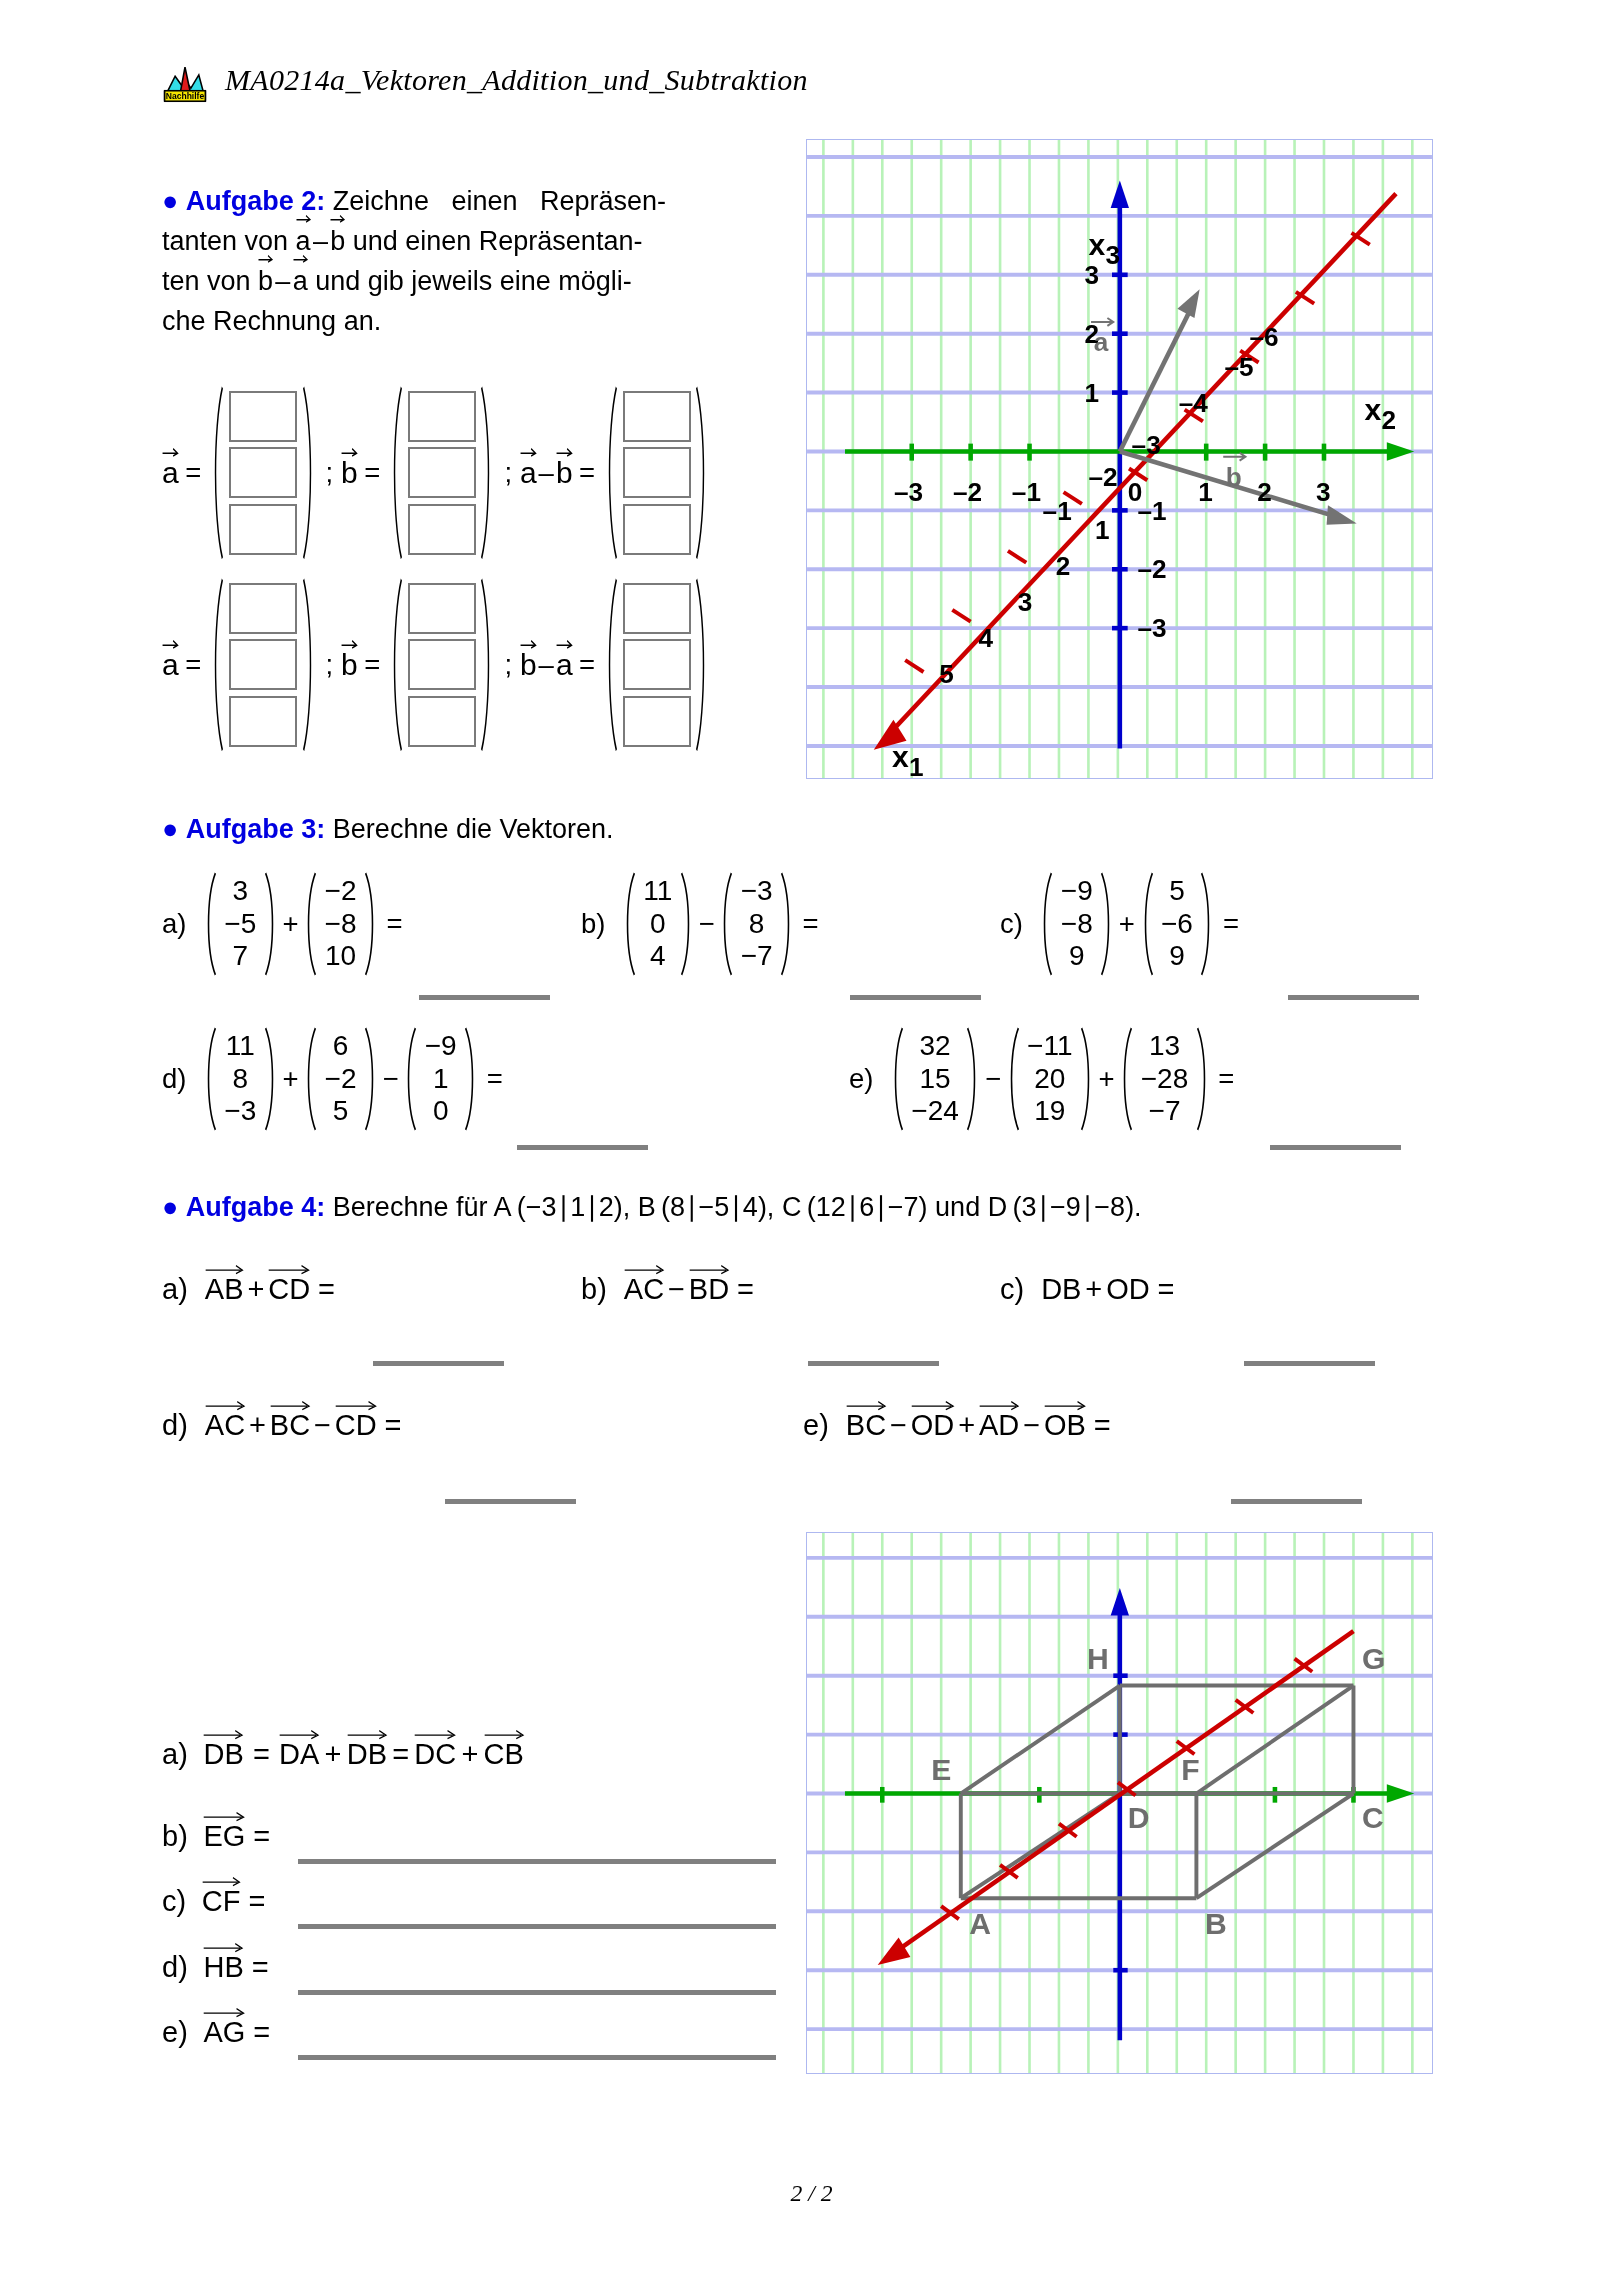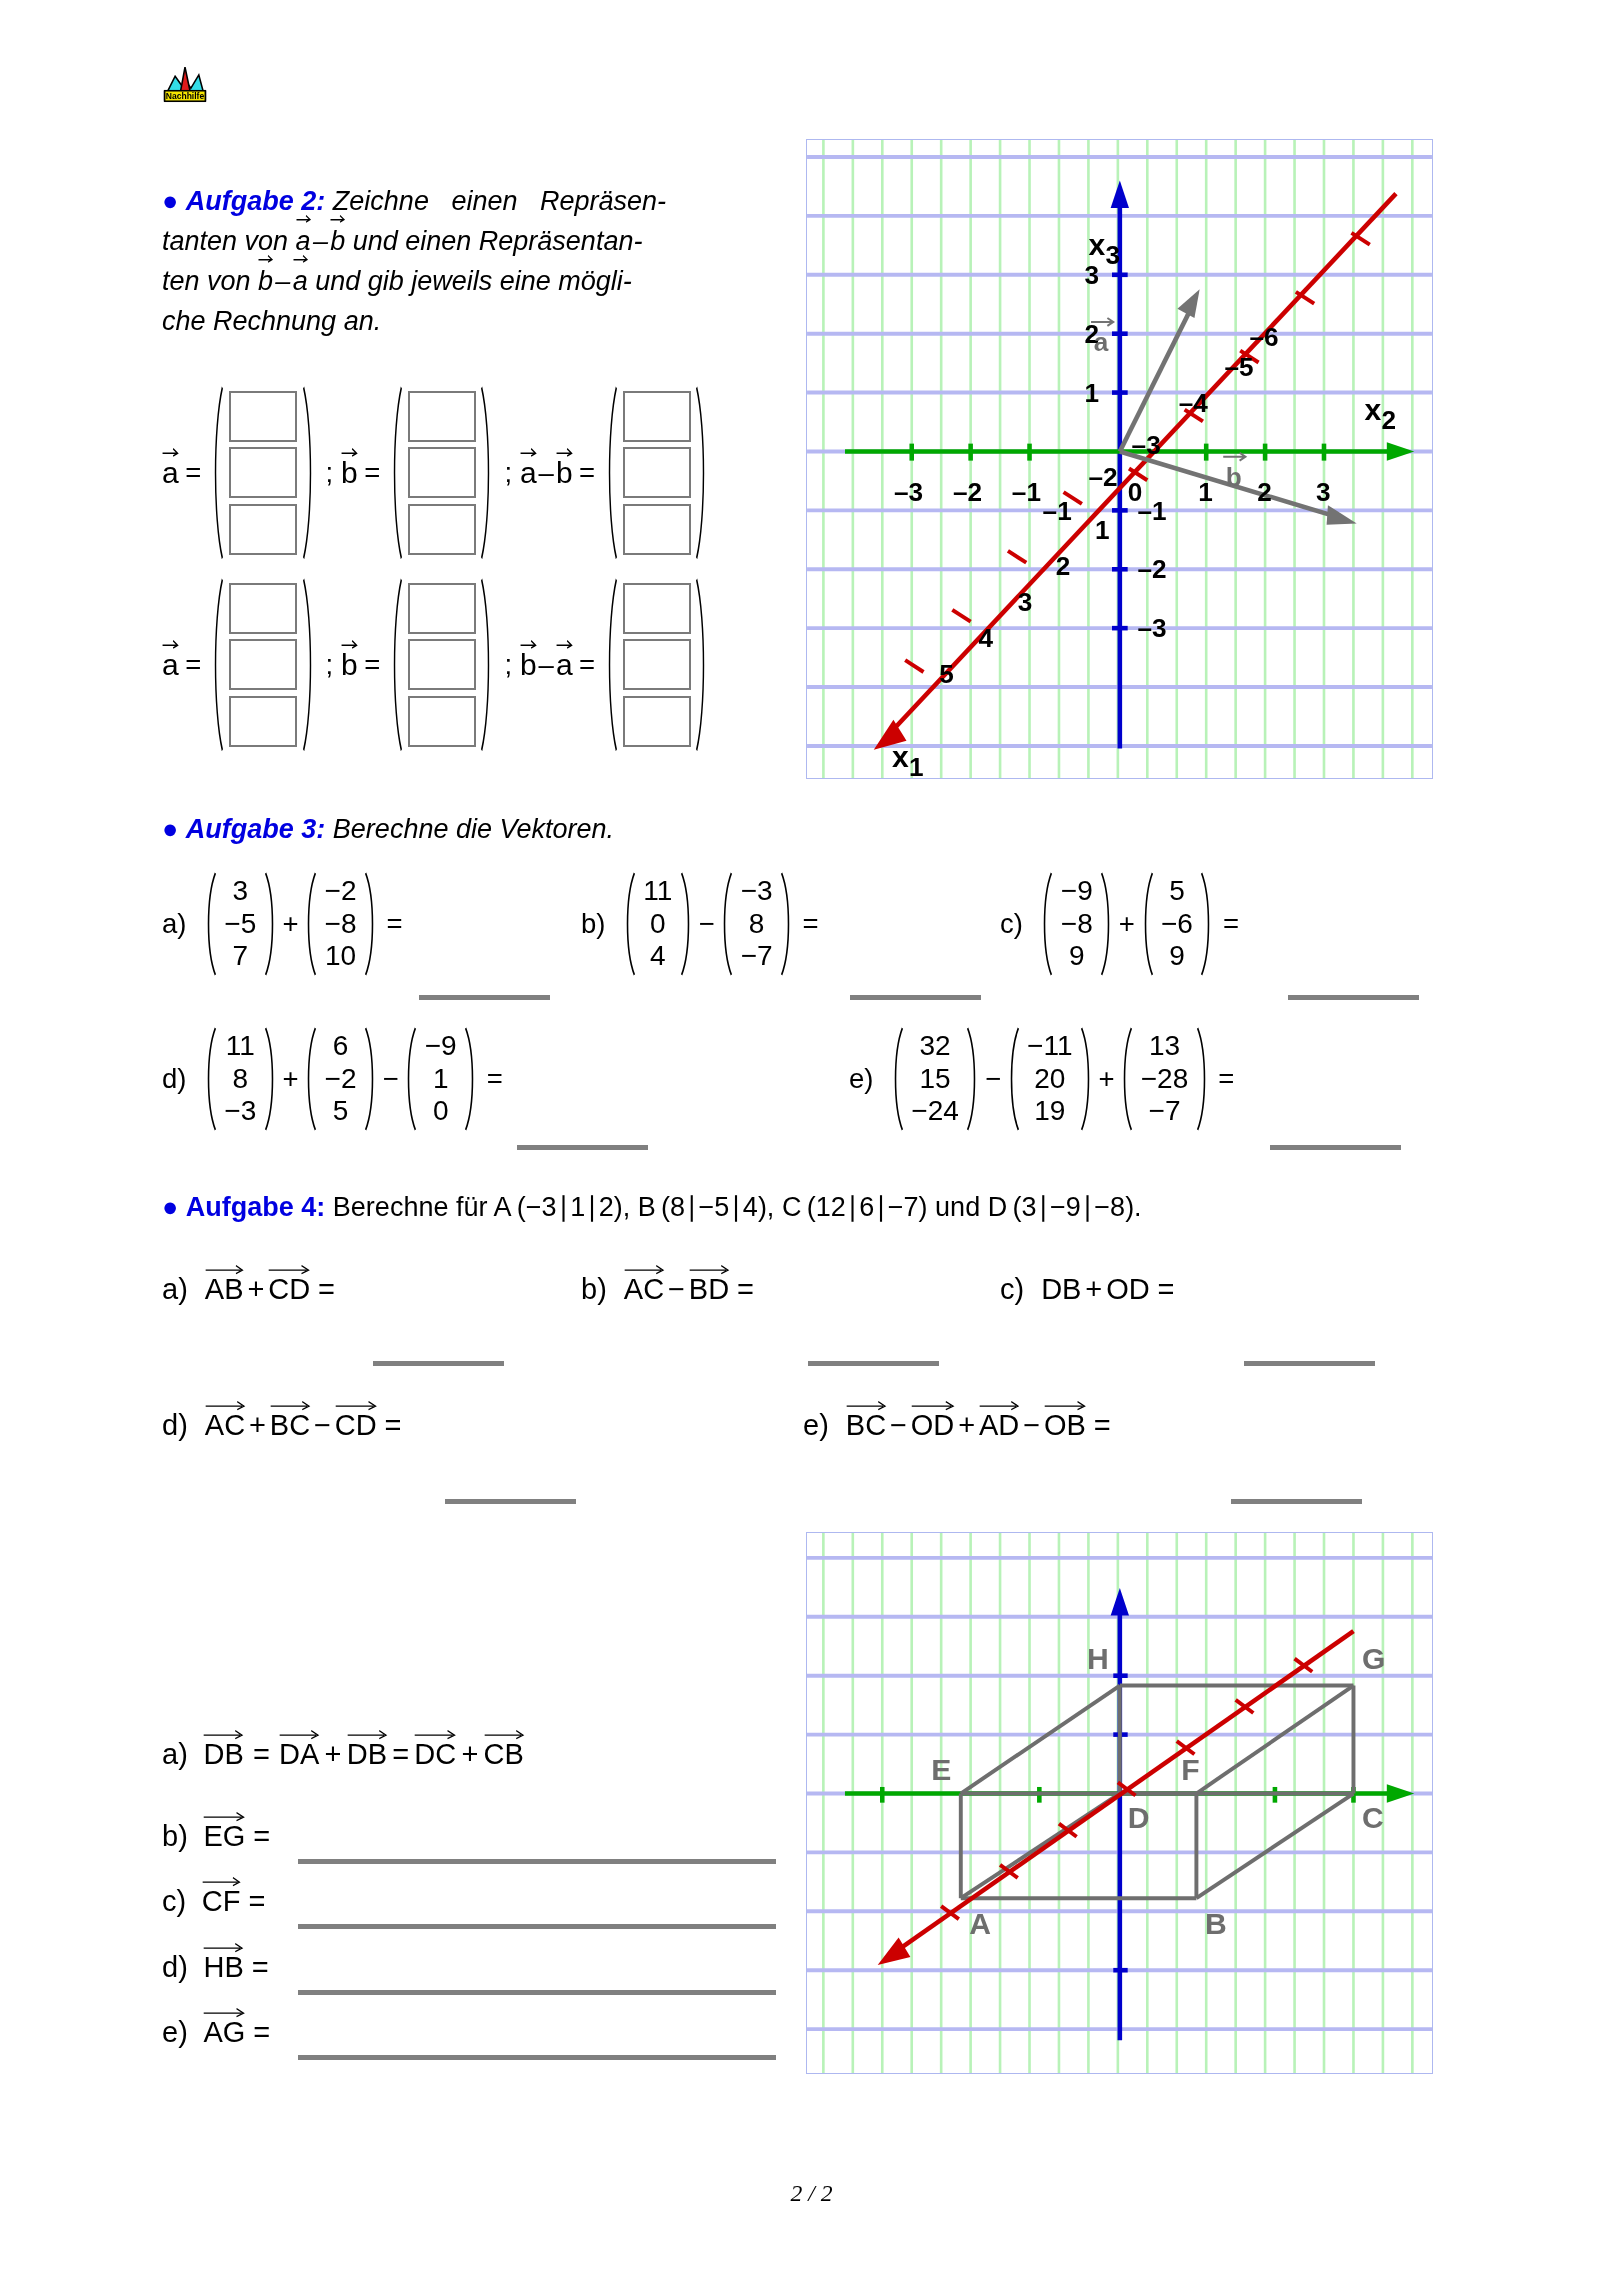--- a/index.html
+++ b/index.html
@@ -12,21 +12,21 @@
   #logo{width:46px;height:41px;position:relative;flex:none;}
   #doc-title{font-family:"Liberation Serif",serif;font-style:italic;
              font-size:30px;letter-spacing:0.3px;white-space:nowrap;}
 
   
   .task-label{color:#0000e0;font-weight:bold;text-align:center;}
   .bullet{color:#0000e0;font-weight:bold;}
   .para{font-size:27px;line-height:1.48;text-align:justify;}
   .para.lastline{text-align:left;}
 
-  .col-left{position:absolute;left:162px;width:622px;font-style:italic;}
+  .col-left{position:absolute;left:162px;width:622px;}
 
   
   .vec{position:relative;display:inline-block;padding-top:0;}
   .vec>.lbl{display:inline-block;}
   .vec>.arw{position:absolute;left:0;right:0;top:-0.30em;height:0.30em;}
   .vec svg{display:block;width:100%;height:100%;overflow:visible;}
 
   
   .cvec{display:inline-flex;align-items:stretch;vertical-align:middle;}
   .cvec .paren{width:17px;align-self:stretch;}
@@ -64,20 +64,21 @@
     <div id="logo">
       <svg viewBox="0 0 70 62" style="width:46px;height:41px;">
         <rect x="0" y="0" width="70" height="62" fill="#ffffff"></rect>
         <path d="M6 48 L20 20 L30 34 L35 26 L44 38 L56 18 L64 48 Z" fill="#33dde8" stroke="#000" stroke-width="2.4"></path>
         <path d="M28 44 L35 6 L43 44 Z" fill="#e01b1b" stroke="#000" stroke-width="2.4"></path>
         <path d="M4 42 C4 60, 66 60, 66 42 L66 56 L4 56 Z" fill="#f5e400" stroke="#000" stroke-width="2.4"></path>
         <rect x="4" y="42" width="62" height="16" fill="#f5e400" stroke="#000" stroke-width="2.4"></rect>
         <text x="35" y="55" text-anchor="middle" font-family="Liberation Sans,sans-serif" font-size="13" font-weight="bold" fill="#000">Nachhilfe</text>
       </svg>
     </div>
+    <div id="doc-title">MA0214a_Vektoren_Addition_und_Subtraktion</div>
   </div>
 
   <div class="col-left" style="top:182px;">
     <div class="para">
       <span class="bullet">●&nbsp;</span><span class="task-label">Aufgabe 2:</span>
       <span>
         Zeichne&nbsp; &nbsp;einen&nbsp; &nbsp;Repräsen-<br>
         tanten von <span class="vec"><span class="arw">
               <svg viewBox="0 0 30 10" preserveAspectRatio="none">
                 <path d="M1 7 L27 7 M20 2 L28 7 L20 10" fill="none" stroke="#000" stroke-width="1.8"></path>

